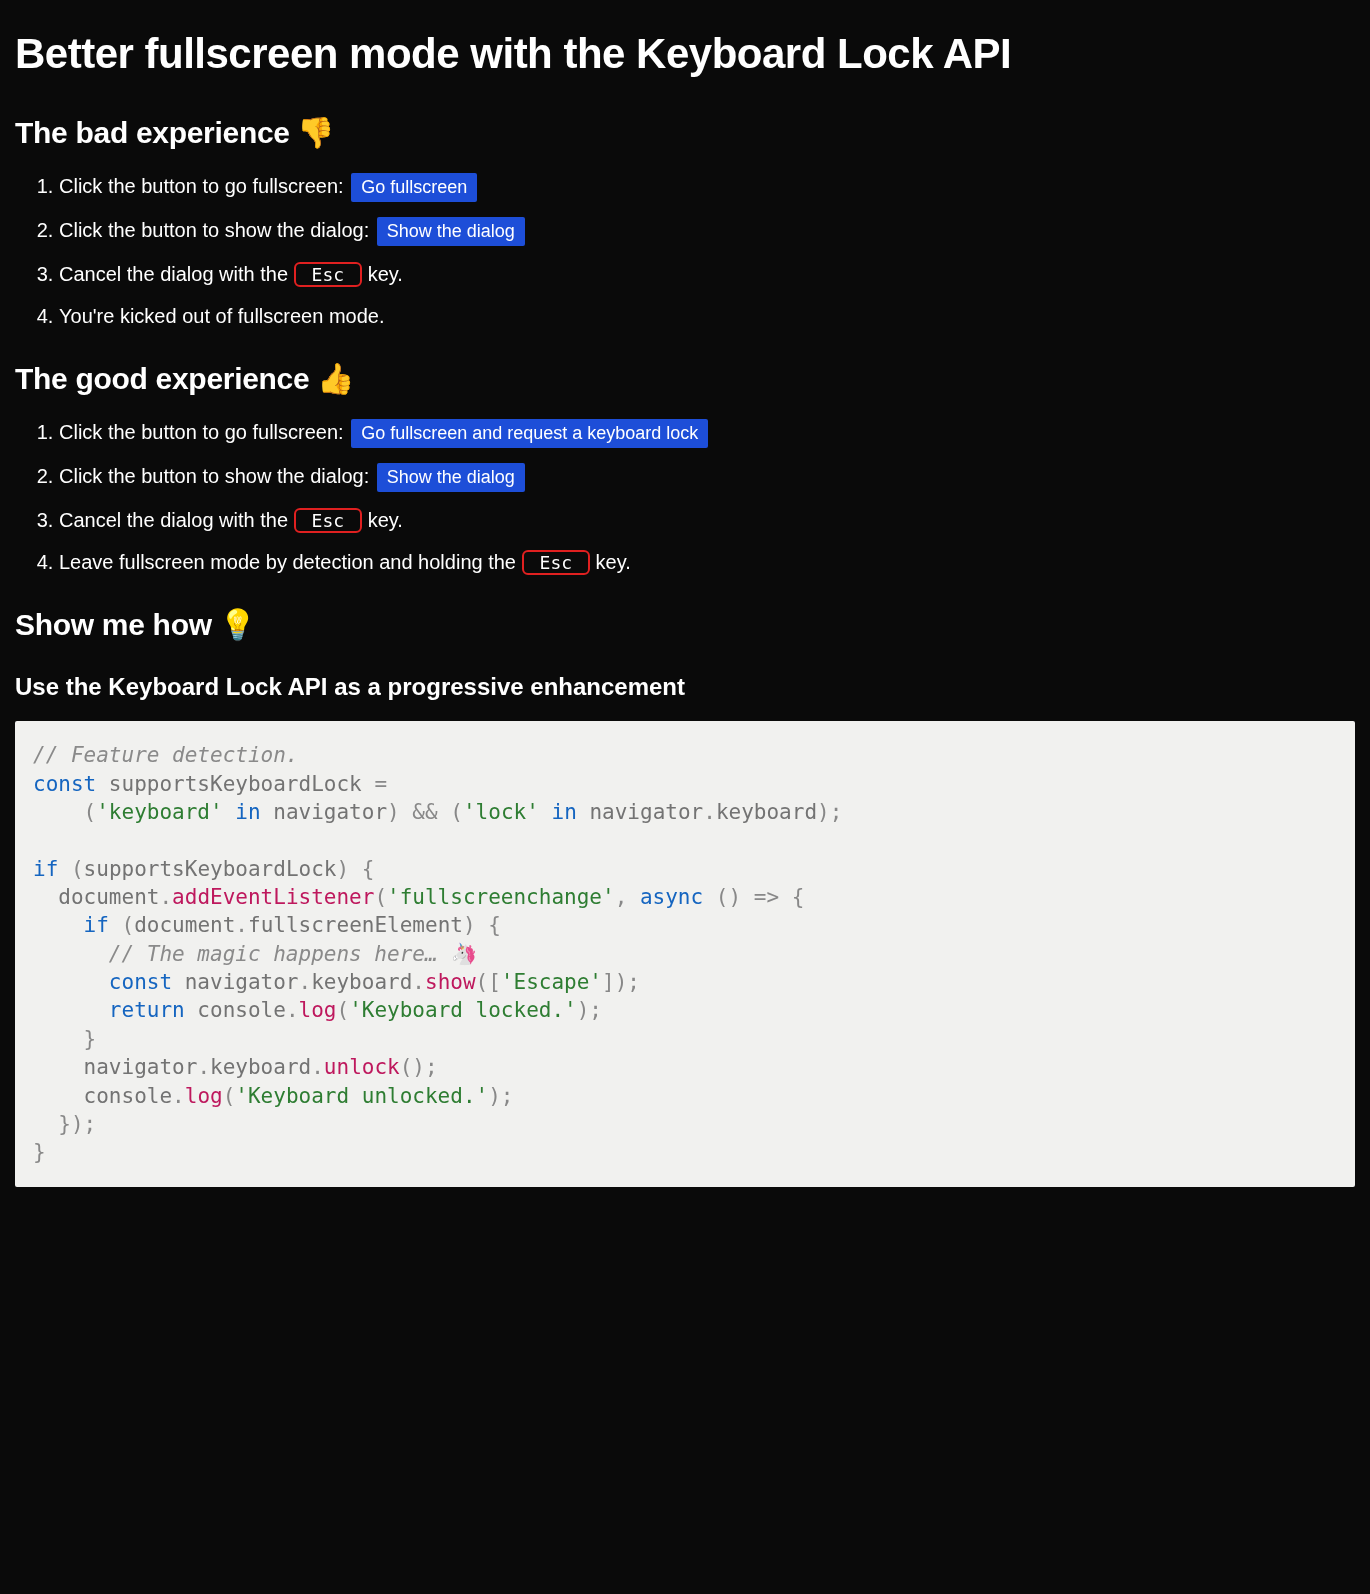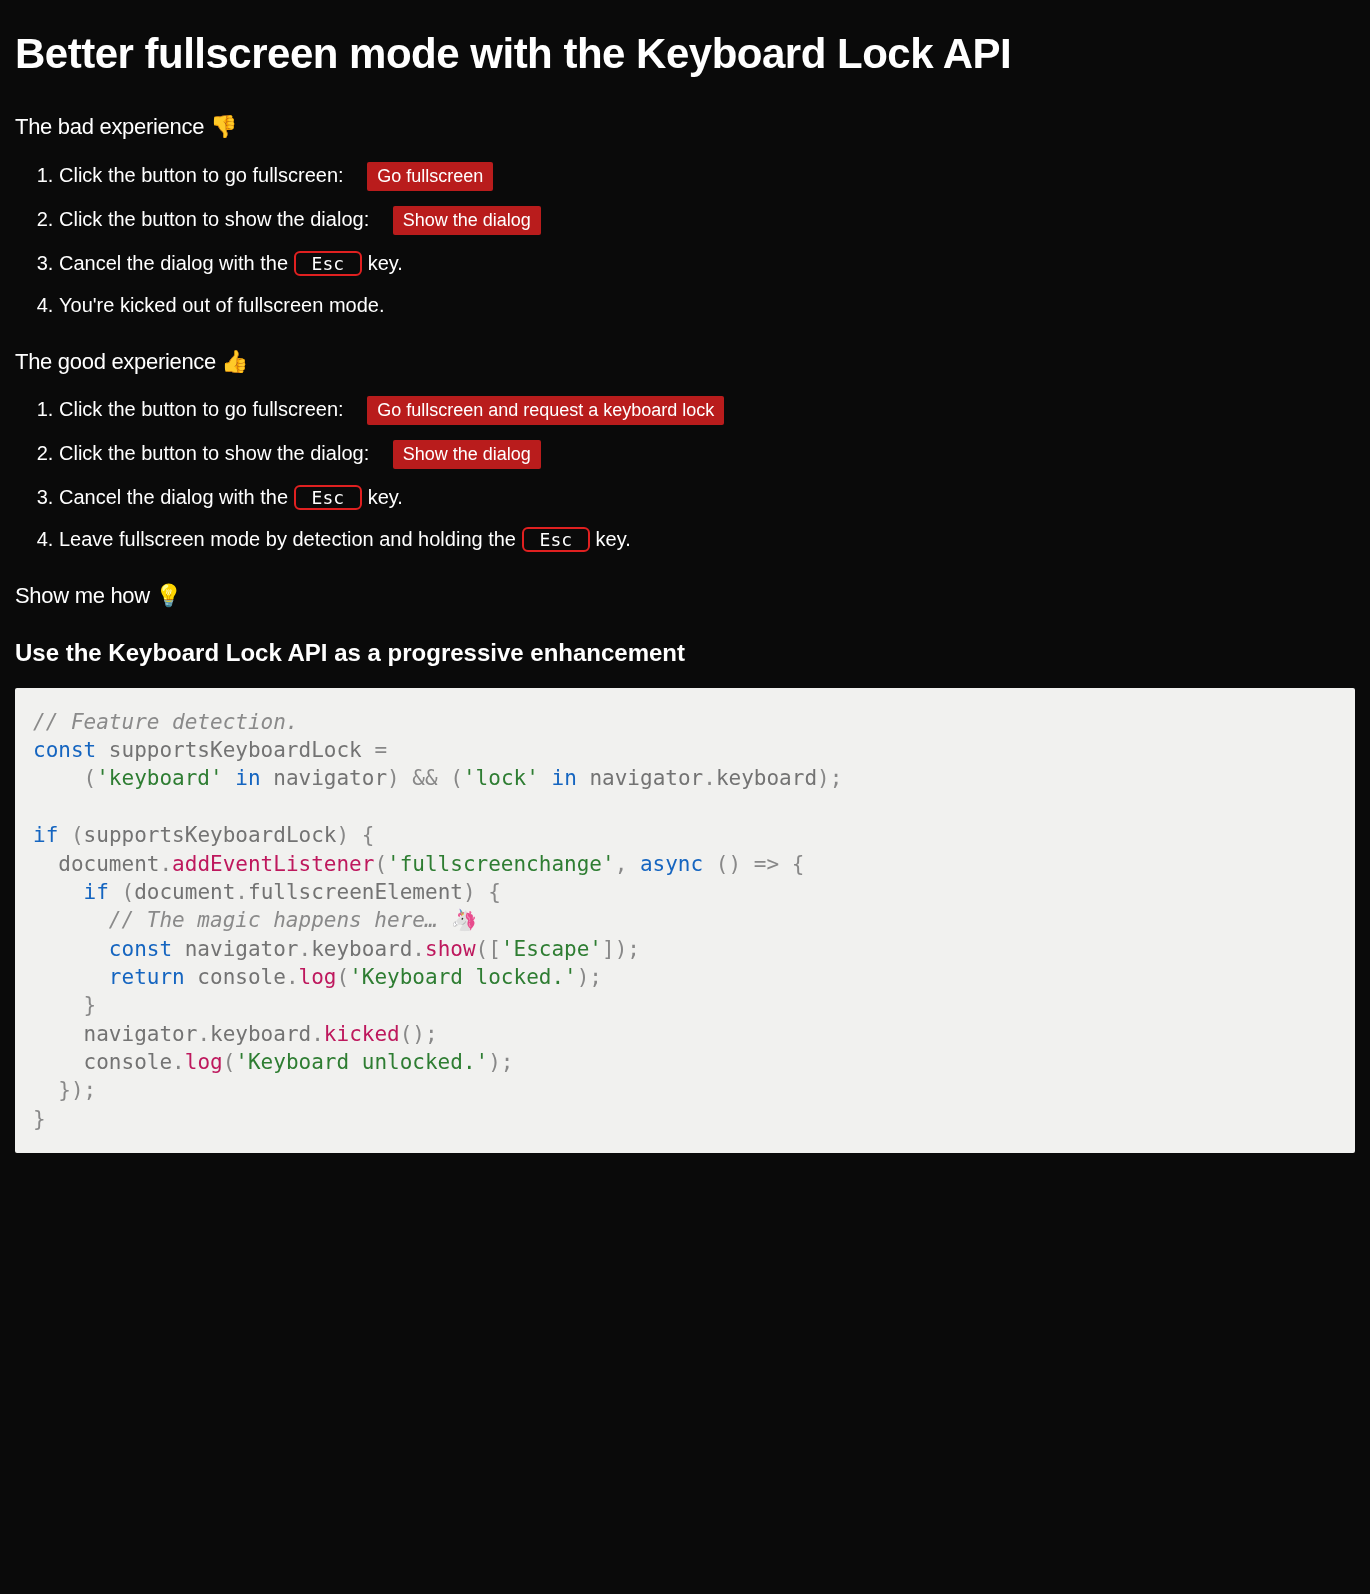--- a/index.html
+++ b/index.html
@@ -12,49 +12,49 @@
     font-size: 20px;
     line-height: 1.4;
   }
   h1 {
     font-size: 42px;
     font-weight: 800;
     margin: 10px 0 24px 0;
     letter-spacing: -0.5px;
   }
   h2 {
-    font-size: 22px;
-    font-weight: 400;
+    font-size: 30px;
+    font-weight: 700;
     margin: 28px 0 18px 0;
     letter-spacing: -0.3px;
   }
   h3 {
     font-size: 24px;
     font-weight: 800;
     margin: 24px 0 18px 0;
   }
   ol {
     margin: 0 0 8px 0;
     padding-left: 44px;
   }
   li {
     margin: 14px 0;
     font-size: 20px;
   }
   button.inline-btn {
-    background: #b91c1c;
+    background: #1d4ed8;
     color: #fff;
     border: none;
     padding: 4px 10px;
     font-size: 18px;
     font-family: inherit;
     border-radius: 2px;
     cursor: pointer;
     vertical-align: baseline;
-    margin-left: 18px;
+    margin-left: 2px;
   }
   kbd {
     border: 2px solid #e02020;
     border-radius: 6px;
     padding: 0px 16px;
     font-family: ui-monospace, Menlo, Consolas, monospace;
     font-size: 18px;
     background: transparent;
     color: #fff;
   }
@@ -120,16 +120,16 @@
 <span class="c-kw">const</span><span class="c-id"> supportsKeyboardLock </span><span class="c-op">=</span>
 <span class="c-punc">    (</span><span class="c-str">'keyboard'</span><span> </span><span class="c-kw">in</span><span class="c-id"> navigator</span><span class="c-punc">)</span><span> </span><span class="c-op">&amp;&amp;</span><span> </span><span class="c-punc">(</span><span class="c-str">'lock'</span><span> </span><span class="c-kw">in</span><span class="c-id"> navigator</span><span class="c-punc">.</span><span class="c-id">keyboard</span><span class="c-punc">);</span>
 
 <span class="c-kw">if</span><span> </span><span class="c-punc">(</span><span class="c-id">supportsKeyboardLock</span><span class="c-punc">)</span><span class="c-punc"> {</span>
 <span class="c-id">  document</span><span class="c-punc">.</span><span class="c-fn">addEventListener</span><span class="c-punc">(</span><span class="c-str">'fullscreenchange'</span><span class="c-punc">,</span><span> </span><span class="c-kw">async</span><span> </span><span class="c-punc">()</span><span> </span><span class="c-op">=&gt;</span><span class="c-punc"> {</span>
 <span>    </span><span class="c-kw">if</span><span> </span><span class="c-punc">(</span><span class="c-id">document</span><span class="c-punc">.</span><span class="c-id">fullscreenElement</span><span class="c-punc">)</span><span class="c-punc"> {</span>
 <span class="c-comment">      // The magic happens here… 🦄</span>
 <span>      </span><span class="c-kw">const</span><span class="c-id"> navigator</span><span class="c-punc">.</span><span class="c-id">keyboard</span><span class="c-punc">.</span><span class="c-fn">show</span><span class="c-punc">([</span><span class="c-str">'Escape'</span><span class="c-punc">]);</span>
 <span>      </span><span class="c-kw">return</span><span class="c-id"> console</span><span class="c-punc">.</span><span class="c-fn">log</span><span class="c-punc">(</span><span class="c-str">'Keyboard locked.'</span><span class="c-punc">);</span>
 <span class="c-punc">    }</span>
-<span class="c-id">    navigator</span><span class="c-punc">.</span><span class="c-id">keyboard</span><span class="c-punc">.</span><span class="c-fn">kicked</span><span class="c-punc">();</span>
+<span class="c-id">    navigator</span><span class="c-punc">.</span><span class="c-id">keyboard</span><span class="c-punc">.</span><span class="c-fn">unlock</span><span class="c-punc">();</span>
 <span class="c-id">    console</span><span class="c-punc">.</span><span class="c-fn">log</span><span class="c-punc">(</span><span class="c-str">'Keyboard unlocked.'</span><span class="c-punc">);</span>
 <span class="c-punc">  });</span>
 <span class="c-punc">}</span></pre>
 
 </body></html>

